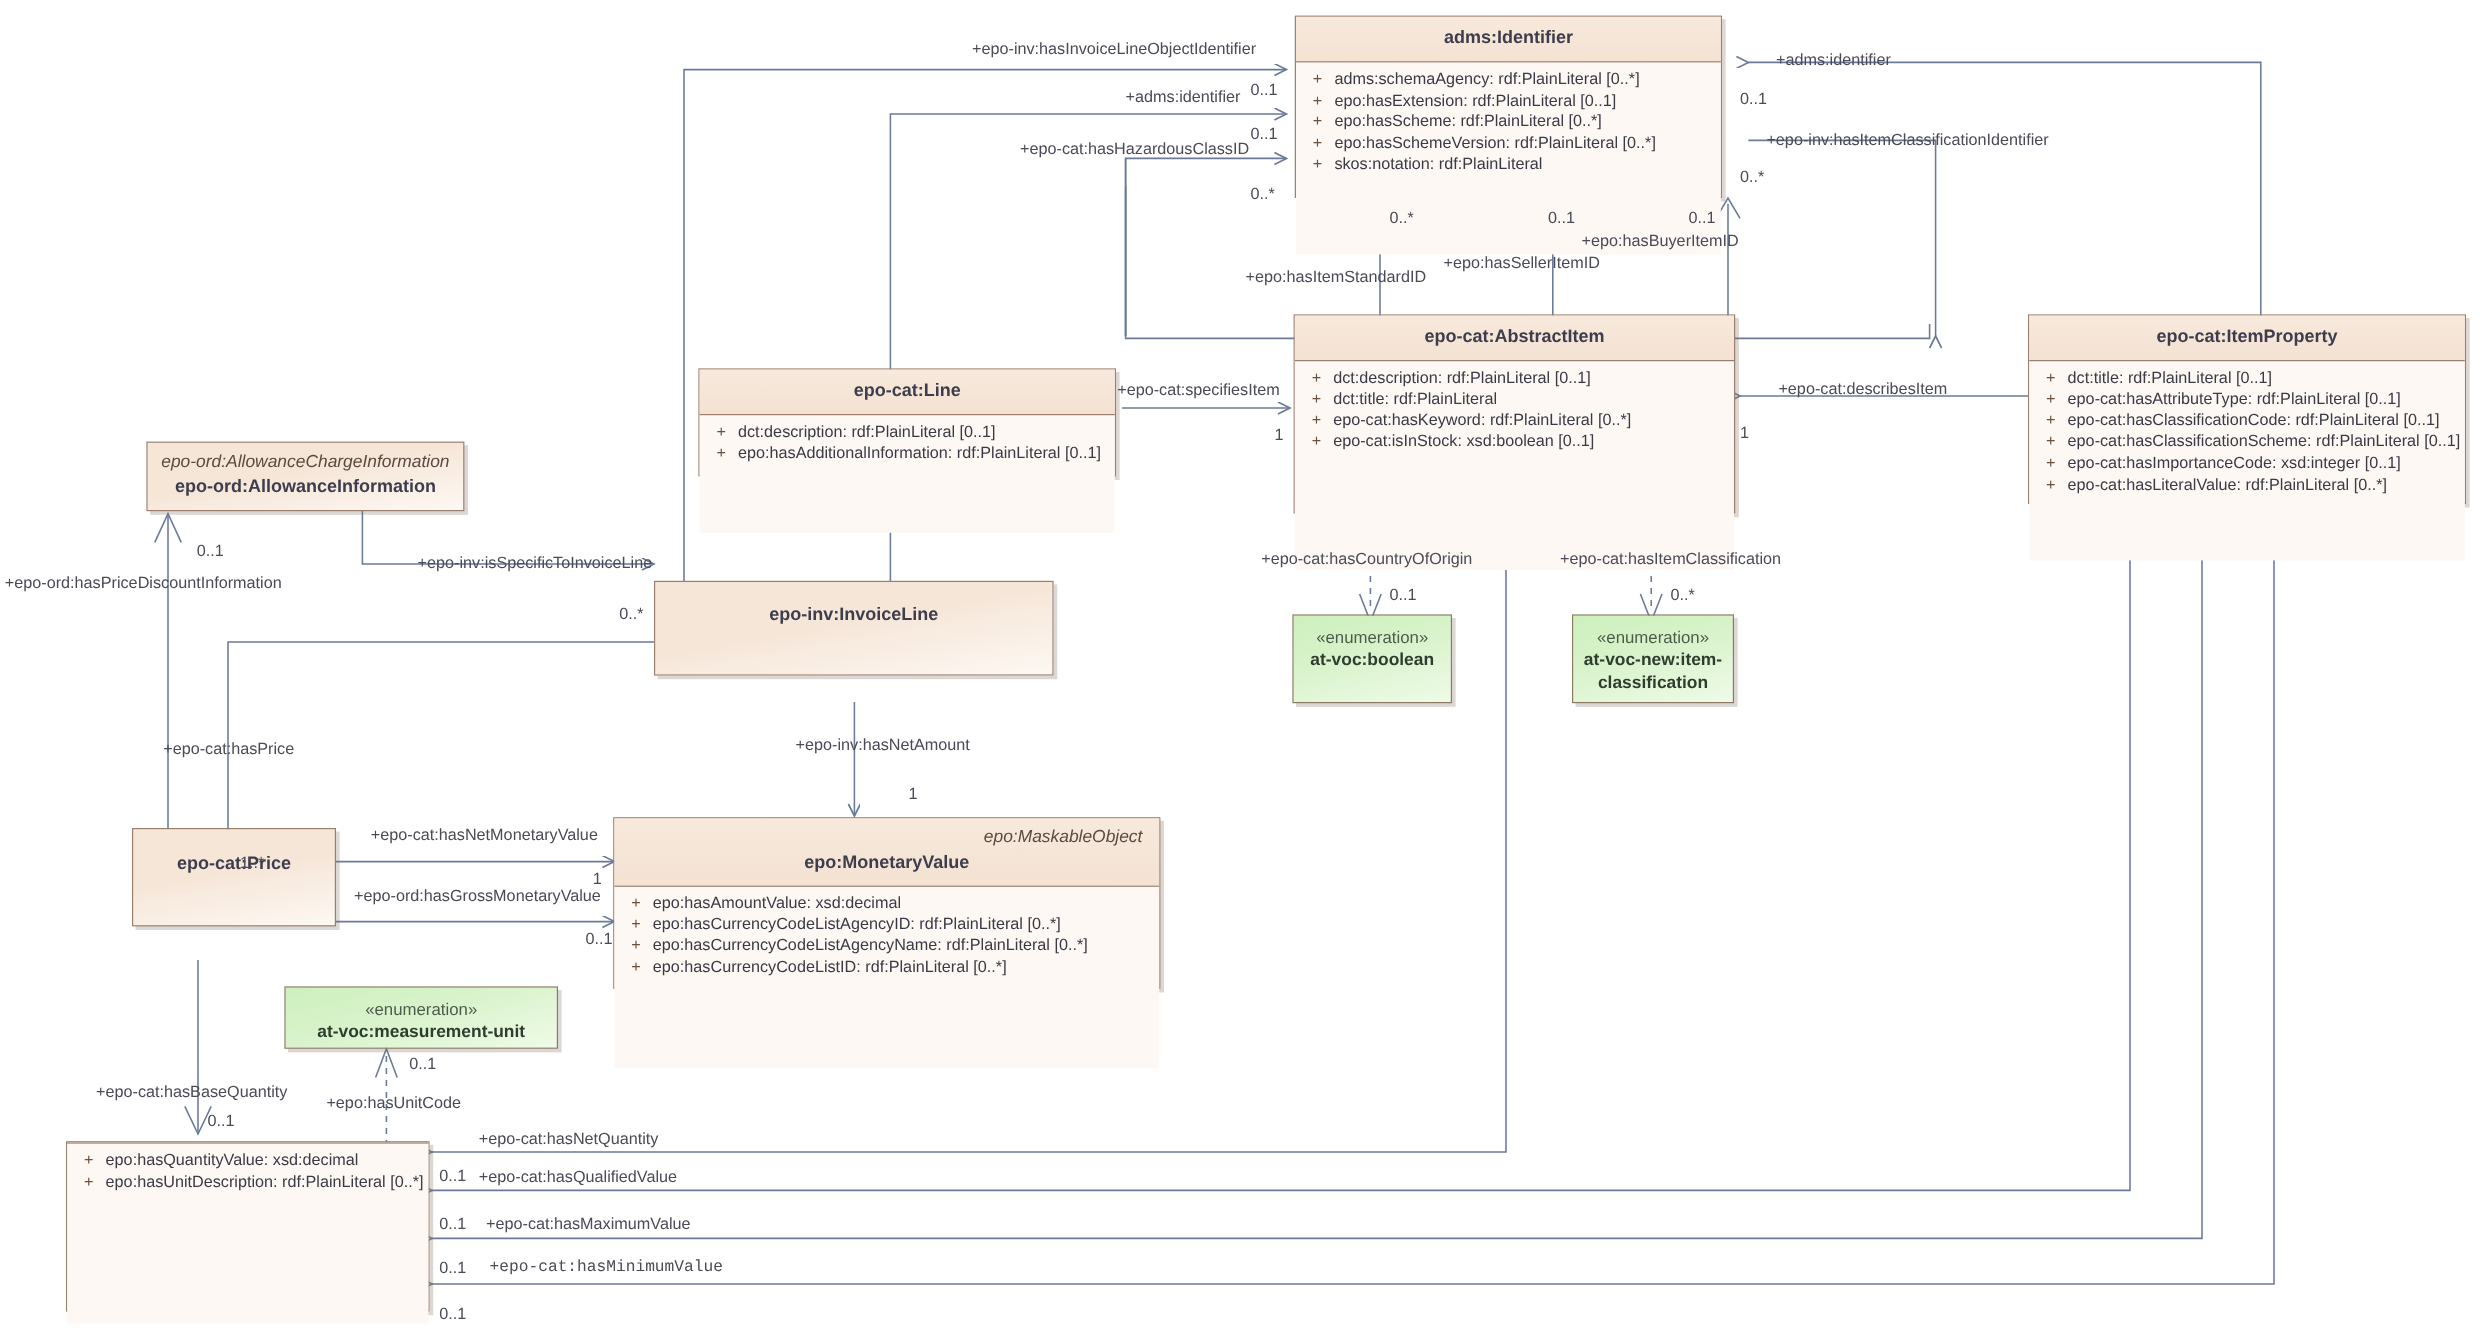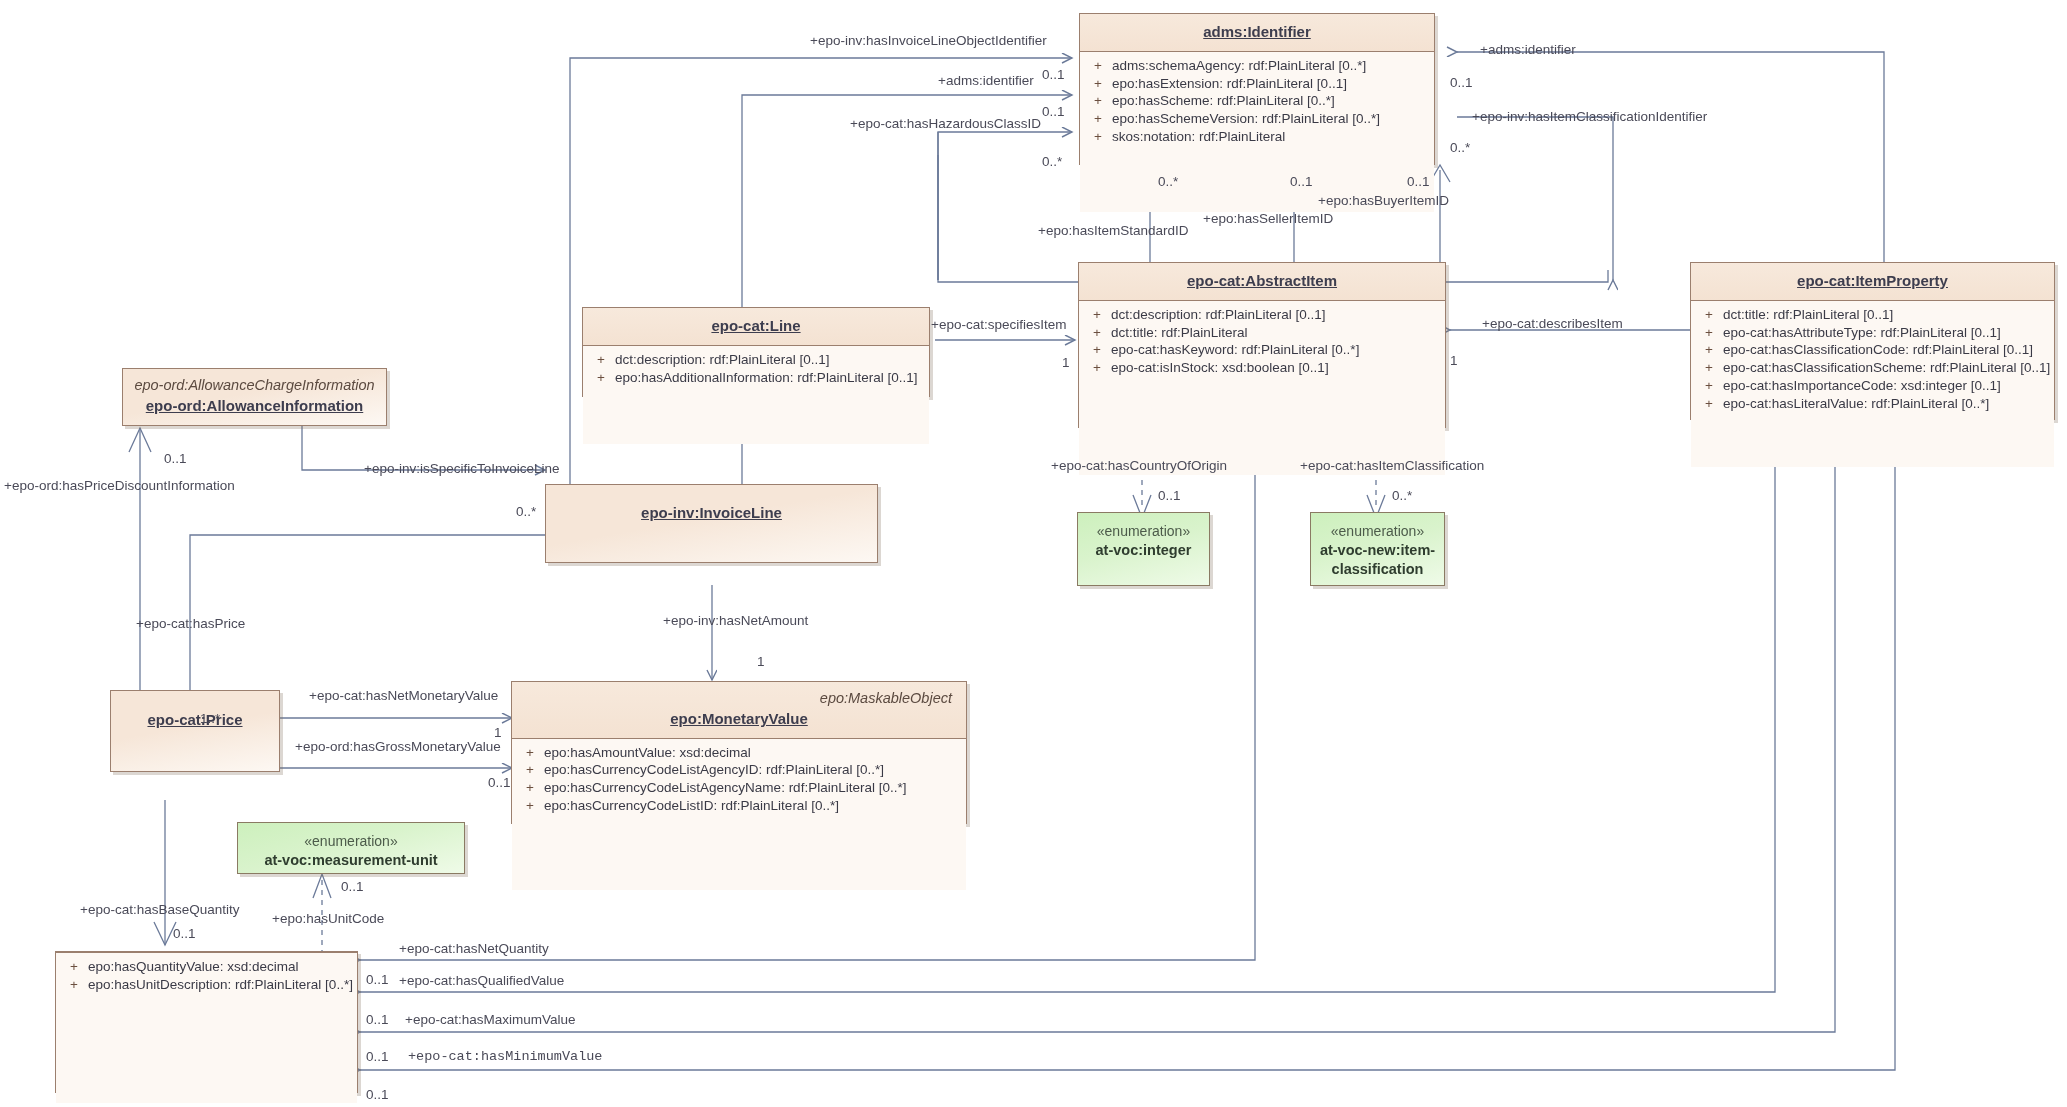--- a/index.html
+++ b/index.html
@@ -58,21 +58,20 @@
     text-align: right;
     line-height: 1.3;
     padding-right: 4px;
   }
   .uml-class .cname {
     display: block;
     font-weight: bold;
     font-size: 15px;
     color: #3d3d4e;
     line-height: 1.45;
-    text-decoration: underline;
   }
   .uml-class .attrs {
     border-top: 1px solid #9b7f6e;
     background: #fdf8f3;
     padding: 5px 4px 5px 4px;
     height: 100%;
   }
   .uml-class .attr {
     display: flex;
     align-items: baseline;
@@ -373,21 +372,21 @@
         </div>
       <div class="attr">
           <span class="plus">+</span>
           <span class="atxt">epo:hasUnitDescription: rdf:PlainLiteral [0..*]</span>
         </div>
     </div>
   </div>
 
   <div class="uml-enum" style="left:1077px; top:512px; width:133px; height:74px;">
     <span class="stereo">«enumeration»</span>
-    <span class="ename">at-voc:integer</span>
+    <span class="ename">at-voc:boolean</span>
   </div>
 
   <div class="uml-enum" style="left:1310px; top:512px; width:135px; height:74px;">
     <span class="stereo">«enumeration»</span>
     <span class="ename">at-voc-new:item-classification</span>
   </div>
 
   <div class="uml-enum" style="left:237px; top:822px; width:228px; height:52px;">
     <span class="stereo">«enumeration»</span>
     <span class="ename">at-voc:measurement-unit</span>
@@ -422,21 +421,21 @@
 
   <div class="elabel" style="left:1482px; top:317px;">+epo-cat:describesItem</div>
   <div class="mult" style="left:1450px; top:354px;">1</div>
 
   <div class="elabel" style="left:1051px; top:459px;">+epo-cat:hasCountryOfOrigin</div>
   <div class="mult" style="left:1158px; top:489px;">0..1</div>
 
   <div class="elabel" style="left:1300px; top:459px;">+epo-cat:hasItemClassification</div>
   <div class="mult" style="left:1392px; top:489px;">0..*</div>
 
-  <div class="elabel" style="left:364px; top:462px;">+epo-inv:isSpecificToInvoiceLine</div>
+  <div class="elabel" style="left:348px; top:462px;">+epo-inv:isSpecificToInvoiceLine</div>
   <div class="mult" style="left:516px; top:505px;">0..*</div>
 
   <div class="elabel" style="left:4px; top:479px;">+epo-ord:hasPriceDiscountInformation</div>
   <div class="mult" style="left:164px; top:452px;">0..1</div>
 
   <div class="elabel" style="left:136px; top:617px;">+epo-cat:hasPrice</div>
   <div class="mult" style="left:200px; top:712px;">1..*</div>
 
   <div class="elabel" style="left:663px; top:614px;">+epo-inv:hasNetAmount</div>
   <div class="mult" style="left:757px; top:655px;">1</div>

